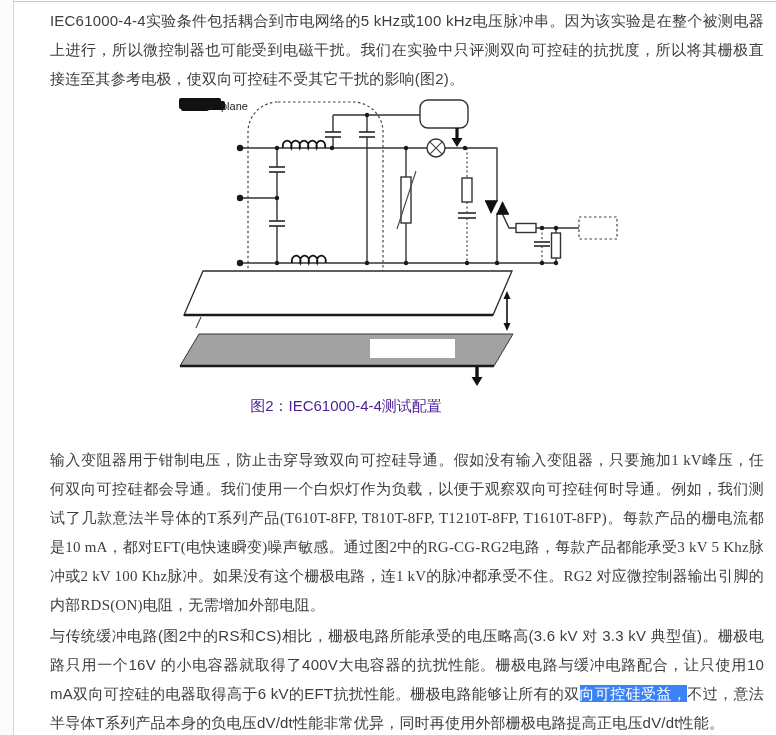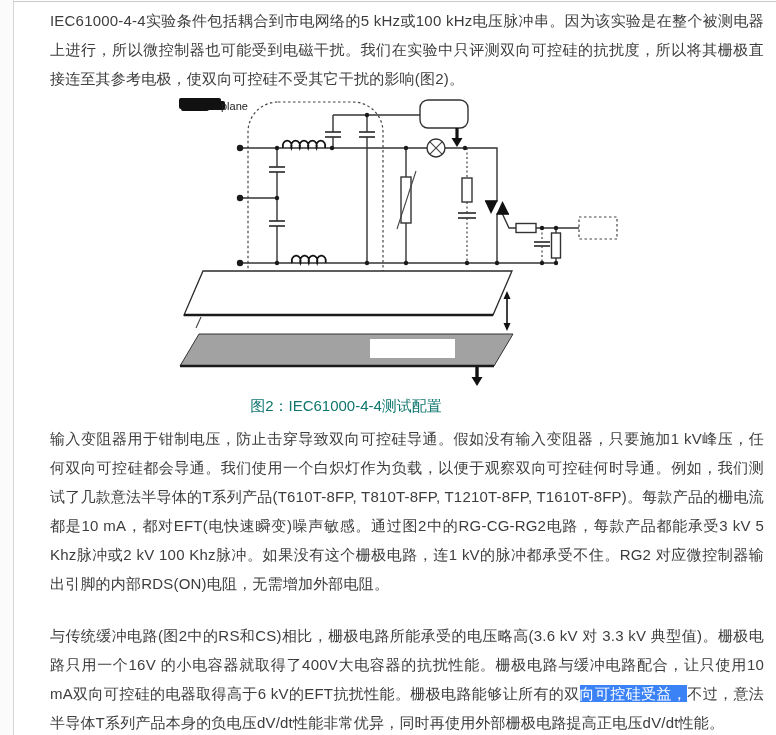--- a/index.html
+++ b/index.html
@@ -16,28 +16,28 @@
   .top-rule{
     position:absolute;left:14px;top:1px;width:762px;height:0;
     border-top:1px solid #c9c9c9;
   }
   .para{
     position:absolute;left:50px;width:714px;
     font-size:15px;line-height:29px;text-align:justify;
     letter-spacing:0.2px;
   }
   #p1{top:6px;}
-  #p2{top:424px;}
+  #p2{top:446px;font-family:Liberation Serif, serif;}
   #p3{top:621px;}
   .sel{
     background:#3b82f6;color:#ffffff;
   }
   .fig-caption{
     position:absolute;left:50px;top:397px;width:592px;
-    text-align:center;font-size:15px;color:#0f766e;
+    text-align:center;font-size:15px;color:#4c1d95;
   }
   svg{position:absolute;left:0;top:88px;}
   .wire{stroke:#333;stroke-width:1.4;fill:none;}
   .wire-thin{stroke:#444;stroke-width:1.1;fill:none;}
   .dashwire{stroke:#444;stroke-width:1.2;fill:none;stroke-dasharray:2 2.5;}
   .comp{stroke:#333;stroke-width:1.4;fill:#ffffff;}
   .compdash{stroke:#444;stroke-width:1.2;fill:none;stroke-dasharray:2.5 2.5;}
   .plate{stroke:#333;stroke-width:1.7;fill:none;}
   .dot{fill:#1a1a1a;}
   .blackfill{fill:#111;stroke:none;}

